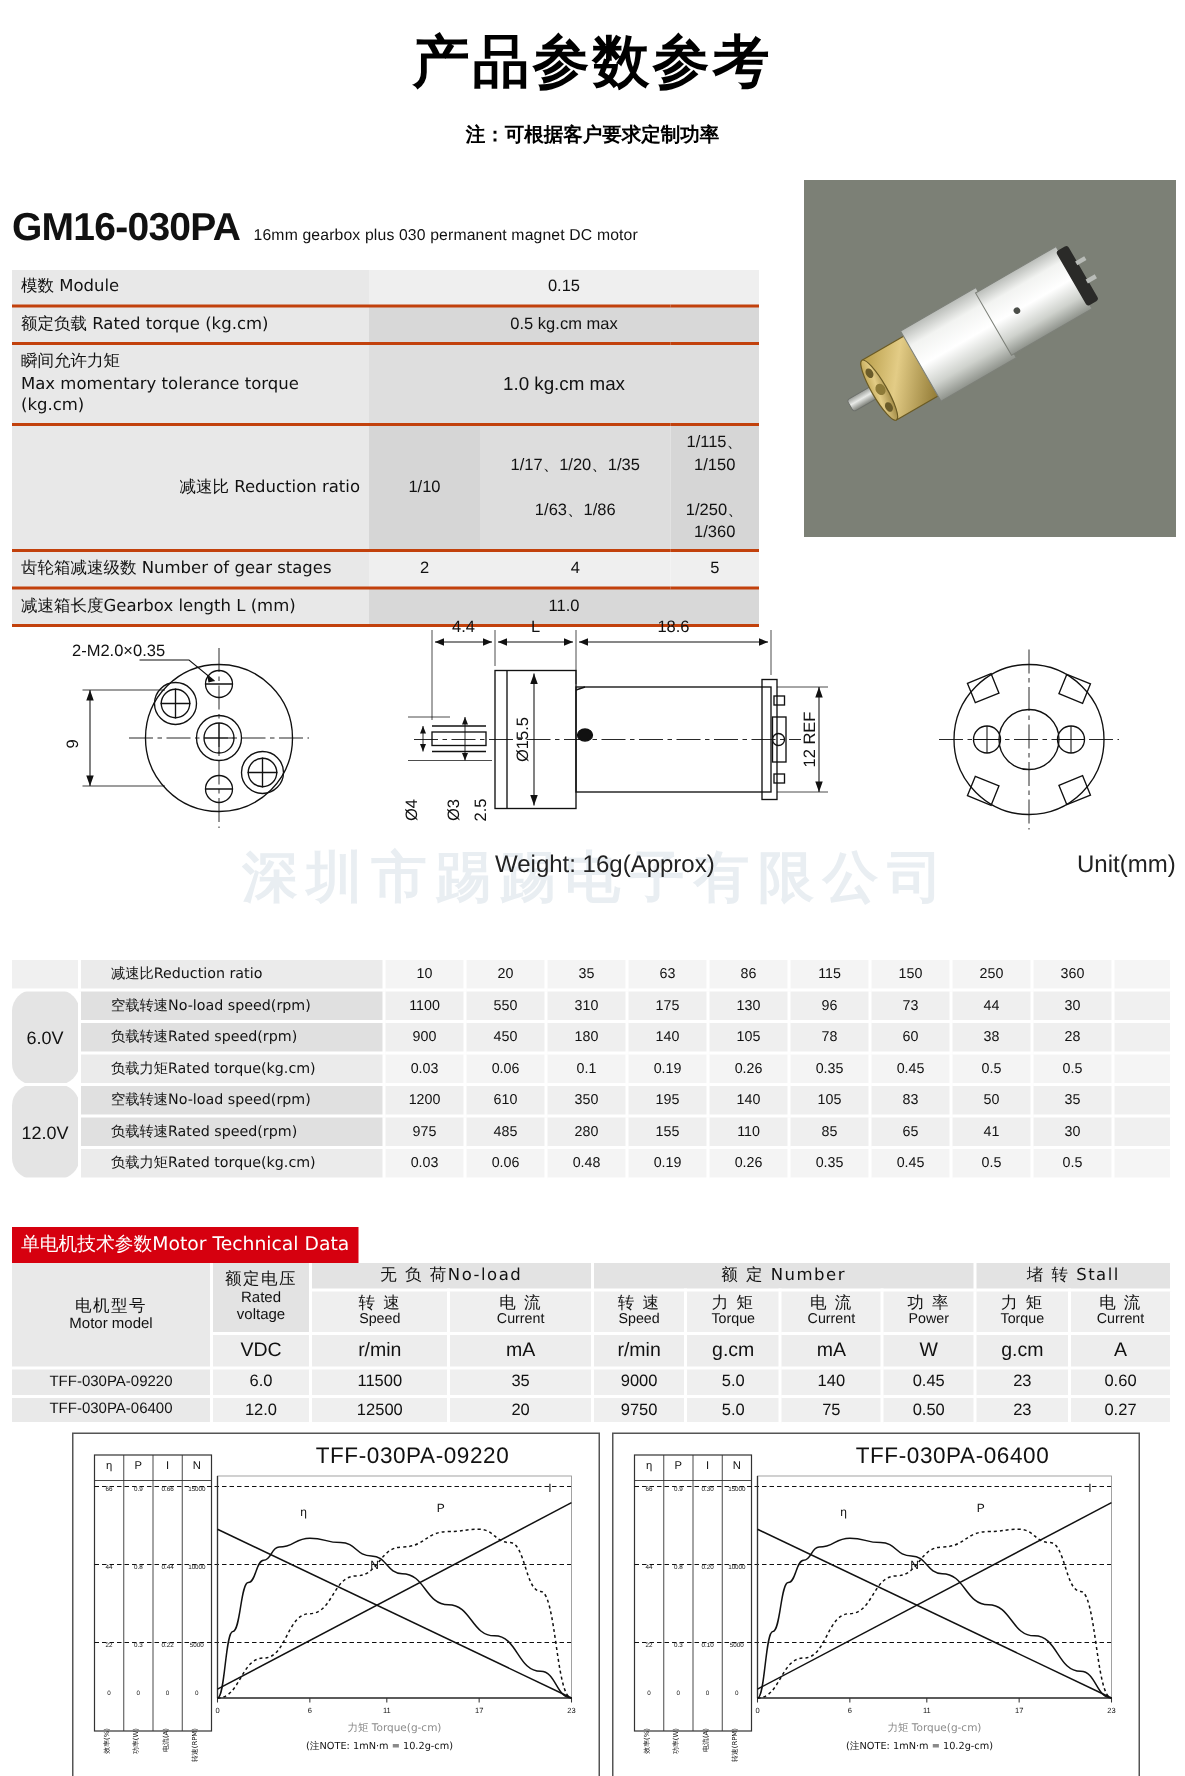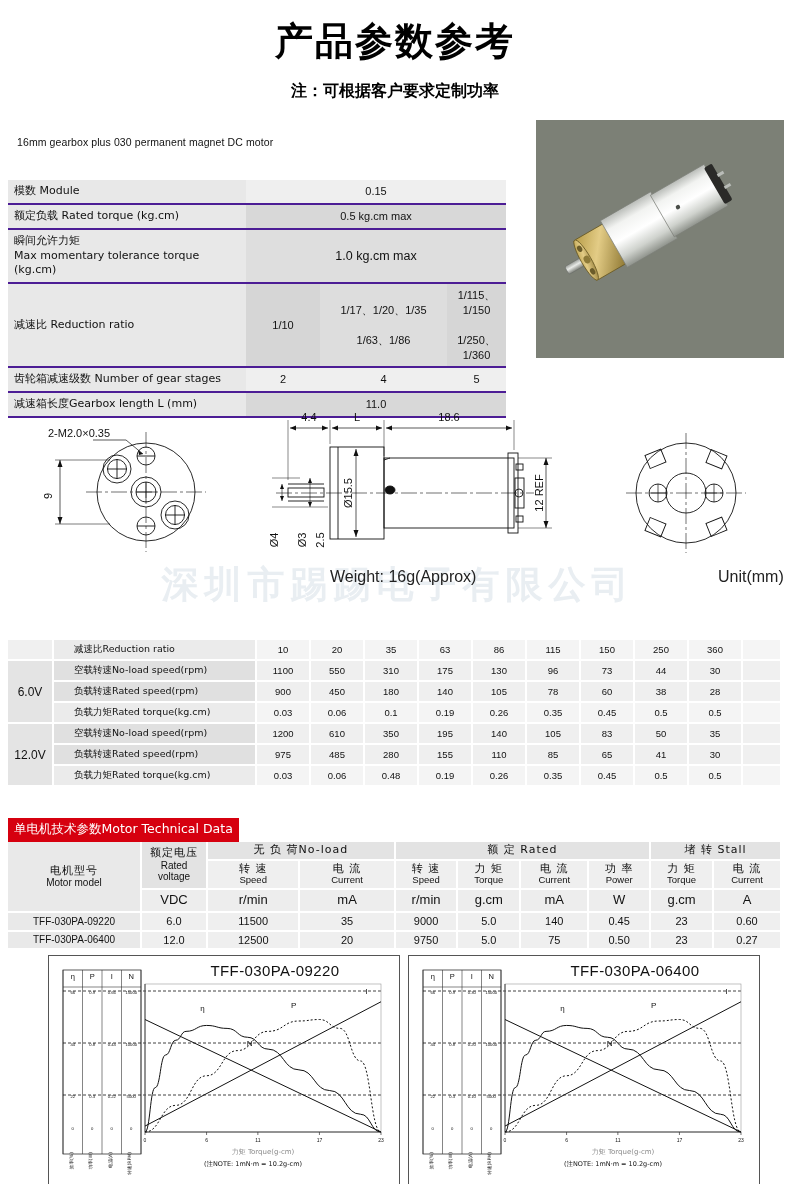--- a/index.html
+++ b/index.html
@@ -9,31 +9,31 @@
     color:#111;position:relative;overflow:hidden;
   }
   .page{position:relative;width:790px;height:1184px;}
 
   
   .title{
     text-align:center;font-size:38px;font-weight:bold;letter-spacing:2px;
     padding-top:16px;color:#000;
   }
   .subtitle{
-    text-align:center;font-size:16px;font-weight:bold;margin-top:14px;color:#000;
+    text-align:center;font-size:13px;font-weight:bold;margin-top:14px;color:#000;
   }
 
   
   .model-row{position:absolute;left:8px;top:136px;width:520px;display:flex;align-items:flex-end;}
   .model-name{font-size:26px;font-weight:bold;letter-spacing:-0.5px;}
   .model-desc{font-size:10.5px;margin-left:9px;margin-bottom:4px;letter-spacing:.1px;}
 
   
   .spec{position:absolute;left:8px;top:180px;width:498px;border-collapse:collapse;font-size:11px;}
-  .spec td{border-bottom:2px solid #4c1d95;padding:4px 6px;vertical-align:middle;line-height:1.35;}
+  .spec td{border-bottom:2px solid #c2410c;padding:4px 6px;vertical-align:middle;line-height:1.35;}
   .spec .lbl{background:#e8e8e8;width:226px;}
   .spec .val{background:#efefef;text-align:center;}
   .spec .val-d{background:#d8d8d8;text-align:center;}
   .spec .val-m{background:#dedede;text-align:center;}
   .spec .r1{background:#d6d6d6;text-align:center;}
   .spec .r2{background:#dddddd;text-align:center;}
   .cjk{font-family:"DejaVu Sans","Liberation Sans",sans-serif;}
 
   
   .photo{position:absolute;left:536px;top:120px;width:248px;height:238px;background:#7c8076;}
@@ -58,21 +58,21 @@
     position:absolute;background:#d6000f;color:#fff;font-size:12.5px;
     padding:3px 6px 4px 6px;font-family:"DejaVu Sans","Liberation Sans",sans-serif;
     white-space:nowrap;
   }
   .redbar.b1{left:8px;top:616px;}
   .redbar.b2{left:8px;top:818px;}
 
   
   .gear{position:absolute;left:8px;top:640px;width:774px;border-collapse:collapse;font-size:9.5px;}
   .gear td{border-right:2px solid #fff;border-bottom:2px solid #fff;text-align:center;padding:3px 1px;}
-  .gear td.volt{background:#e4e4e4;width:42px;font-size:12px;}
+  .gear td.volt{background:#e4e4e4;width:42px;font-size:12px;border-radius:14px;}
   .gear td.pname{background:#e0e0e0;text-align:left;padding-left:20px;width:180px;}
   .gear td.pname0{background:#ebebeb;text-align:left;padding-left:20px;width:180px;}
   .gear td.num{background:#efefef;width:50px;}
   .gear td.num0{background:#f4f4f4;width:50px;}
   .gear td.blank{background:#f0f0f0;}
   .gear td.blank0{background:#f5f5f5;}
   .gear td.c0{background:#f0f0f0;}
 
   
   .motor{position:absolute;left:8px;top:842px;width:774px;border-collapse:collapse;font-size:10px;}
@@ -98,20 +98,21 @@
 </style>
 </head>
 <body>
 
 <div class="page">
 
   <div class="title cjk">产品参数参考</div>
   <div class="subtitle cjk">注：可根据客户要求定制功率</div>
 
   <div class="model-row">
+    <div class="model-name">GM16-030PA</div>
     <div class="model-desc">16mm gearbox plus 030 permanent magnet DC  motor</div>
   </div>
 
   <table class="spec">
     <tbody>
         <tr>
       <td class="lbl cjk">模数 Module</td>
       <td class="val" colspan="3">0.15</td>
     </tr>
     <tr>
@@ -119,21 +120,21 @@
       <td class="val-d" colspan="3">0.5 kg.cm max</td>
     </tr>
     <tr>
       <td class="lbl cjk">
         <span>瞬间允许力矩</span><br>
         <span>Max momentary tolerance torque (kg.cm)</span>
       </td>
       <td class="val-m" colspan="3" style="font-size:12.5px;">1.0 kg.cm max</td>
     </tr>
     <tr>
-      <td class="lbl cjk" style="height:60px;">减速比 Reduction ratio</td>
+      <td class="lbl cjk" style="height:60px;text-align:right;">减速比 Reduction ratio</td>
       <td class="r1" style="width:62px;">1/10</td>
       <td class="r2" style="width:115px;">
         <span>1/17、1/20、1/35</span><br><br>
         <span>1/63、1/86</span>
       </td>
       <td class="r1">
         <span>1/115、1/150</span><br><br>
         <span>1/250、1/360</span>
       </td>
     </tr>
@@ -417,21 +418,21 @@
       <td class="mm" rowspan="3" style="width:130px;">
         <div class="m-cjk">电机型号</div>
         <div>Motor model</div>
       </td>
       <td class="grp" rowspan="2" style="width:62px;">
         <div class="m-cjk">额定电压</div>
         <div>Rated</div>
         <div>voltage</div>
       </td>
       <td class="grp m-cjk" colspan="2">无 负 荷No-load</td>
-      <td class="grp m-cjk" colspan="4">额 定 Rated</td>
+      <td class="grp m-cjk" colspan="4">额 定 Number</td>
       <td class="grp m-cjk" colspan="2">堵 转 Stall</td>
     </tr>
     <tr>
       <td>
             <div class="m-cjk">转 速</div>
             <div class="m-en">Speed</div>
           </td>
       <td>
             <div class="m-cjk">电 流</div>
             <div class="m-en">Current</div>

